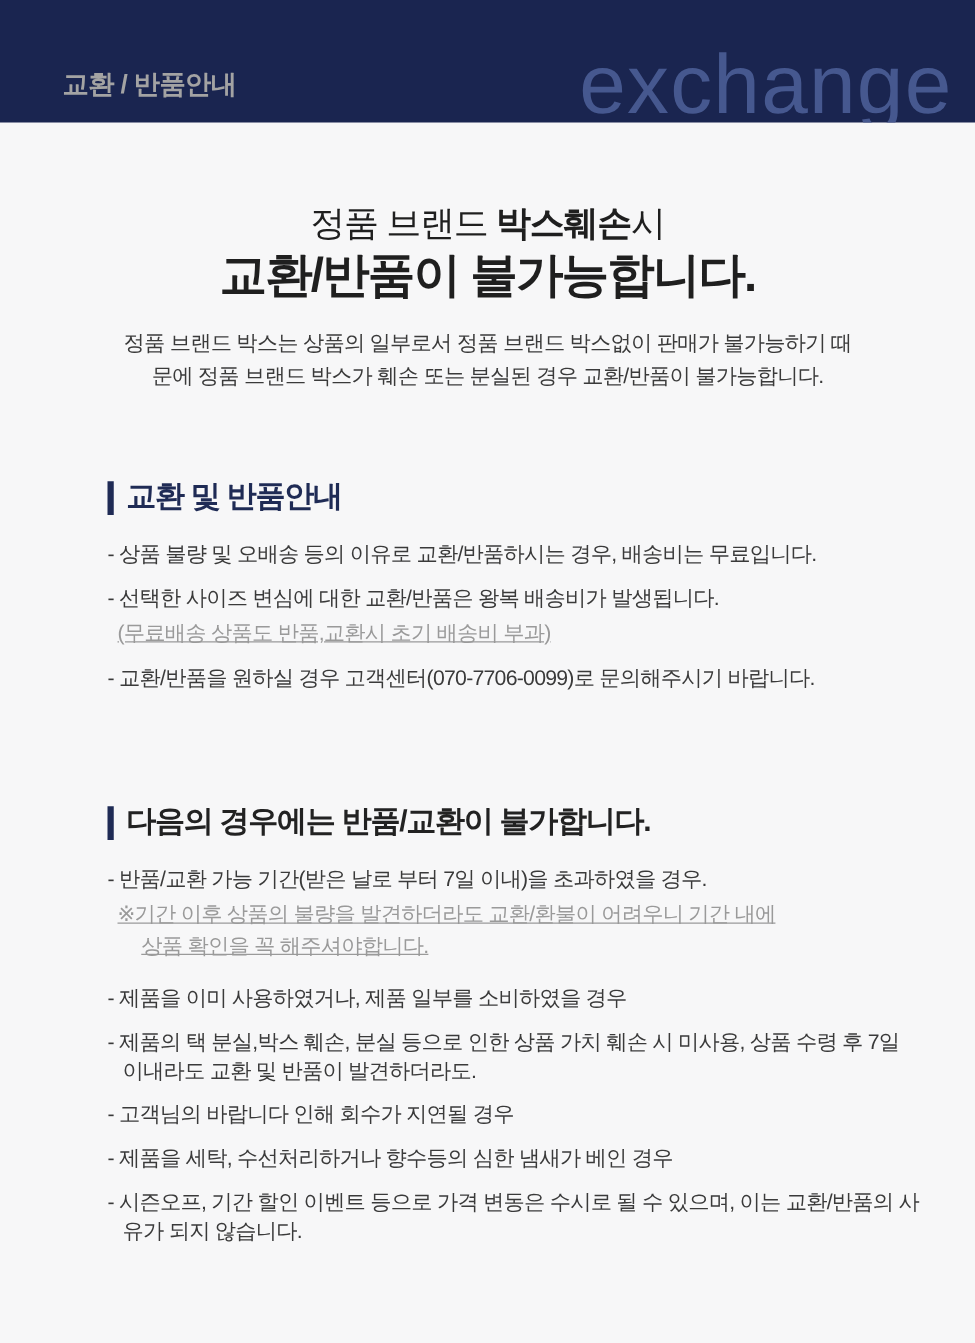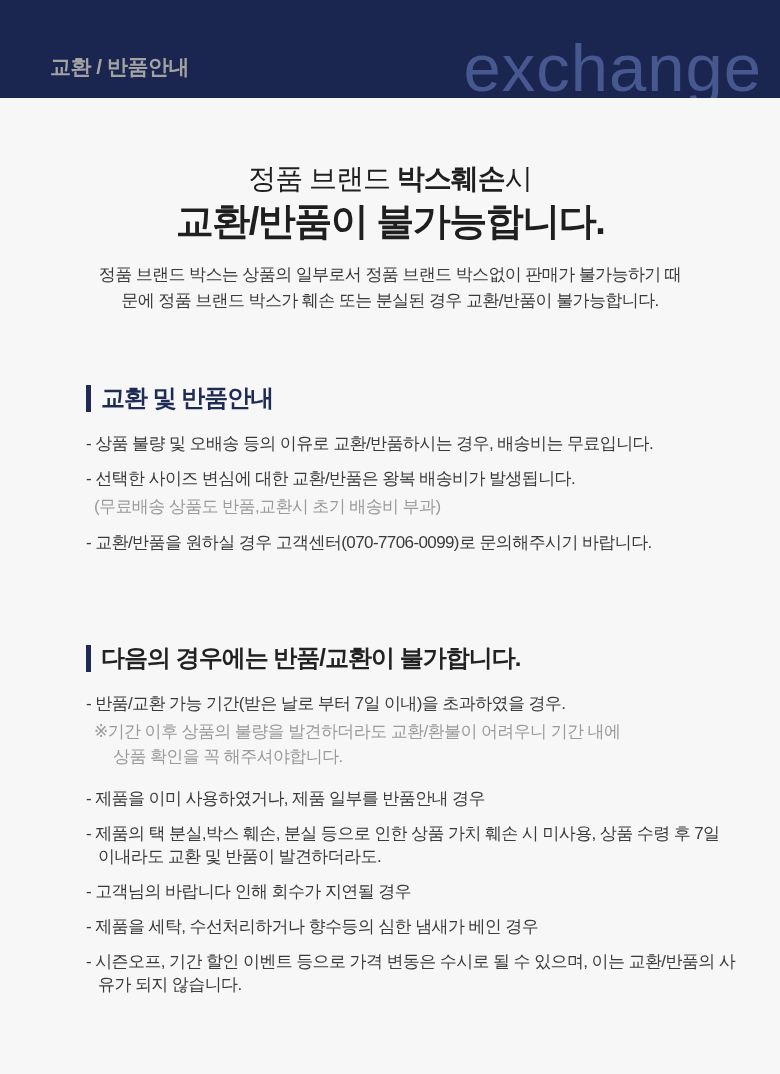--- a/index.html
+++ b/index.html
@@ -86,20 +86,21 @@
   }
   .bullet-text { padding-left: 12px; text-indent: -12px; }
   .bullet-text::before { content: "- "; }
   .bullet-note {
     margin-top: 4px;
     margin-bottom: 8px;
     padding-left: 8px;
     font-size: 17px;
     line-height: 25px;
     color: #9a9a9a;
+    text-decoration: underline;
   }
   .bullet-note .note-cont { padding-left: 19px; }
   .bullet.gap-after { margin-bottom: 18px; }
 </style>
 </head>
 <body>
 
 <div class="page">
 
   <div class="header">
@@ -143,21 +144,21 @@
     </div>
     <div class="bullet-list">
         <div class="bullet gap-after">
           <div class="bullet-text">반품/교환 가능 기간(받은 날로 부터 7일 이내)을 초과하였을 경우.</div>
           <div class="bullet-note">
             <div>※기간 이후 상품의 불량을 발견하더라도 교환/환불이 어려우니 기간 내에</div>
             <div class="note-cont">상품 확인을 꼭 해주셔야합니다.</div>
           </div>
         </div>
         <div class="bullet">
-          <div class="bullet-text">제품을 이미 사용하였거나, 제품 일부를 반품안내 경우</div>
+          <div class="bullet-text">제품을 이미 사용하였거나, 제품 일부를 소비하였을 경우</div>
         </div>
         <div class="bullet">
           <div class="bullet-text">제품의 택 분실,박스 훼손, 분실 등으로 인한 상품 가치 훼손 시 미사용, 상품 수령 후 7일 이내라도 교환 및 반품이 발견하더라도.</div>
         </div>
         <div class="bullet">
           <div class="bullet-text">고객님의 바랍니다 인해 회수가 지연될 경우</div>
         </div>
         <div class="bullet">
           <div class="bullet-text">제품을 세탁, 수선처리하거나 향수등의 심한 냄새가 베인 경우</div>
         </div>

